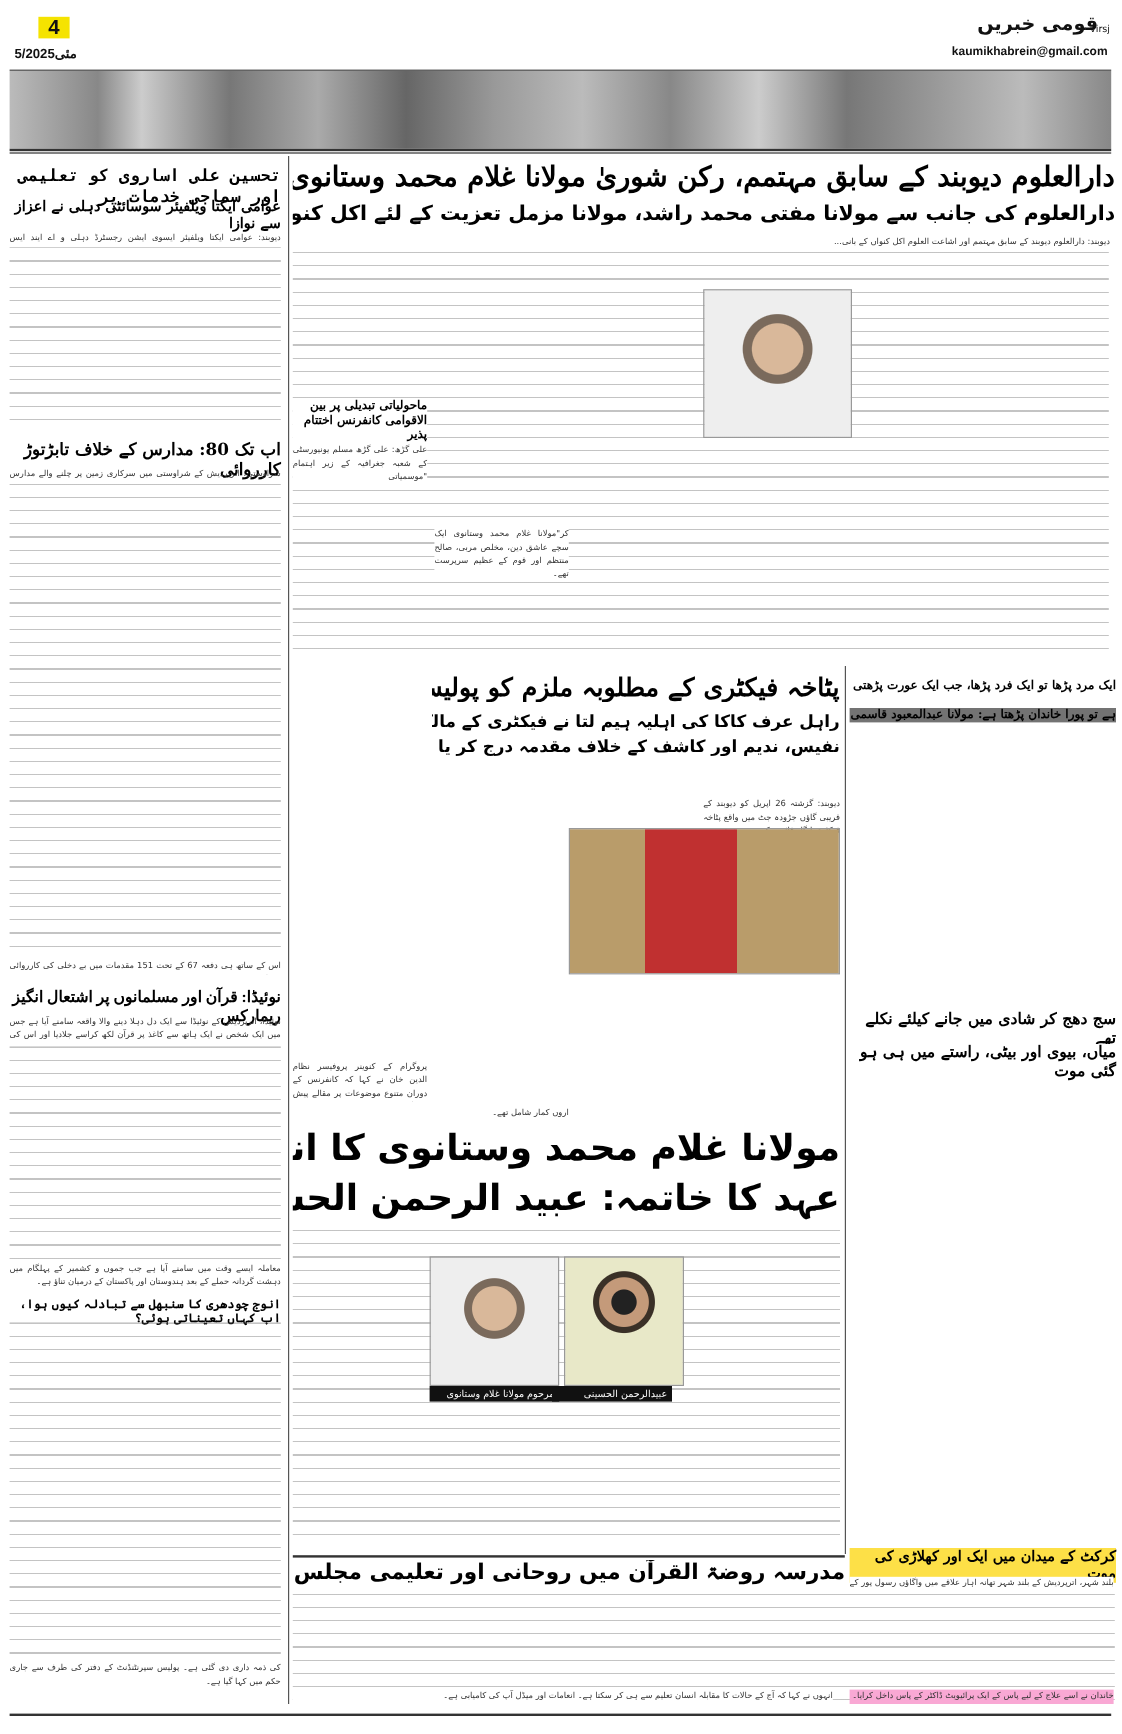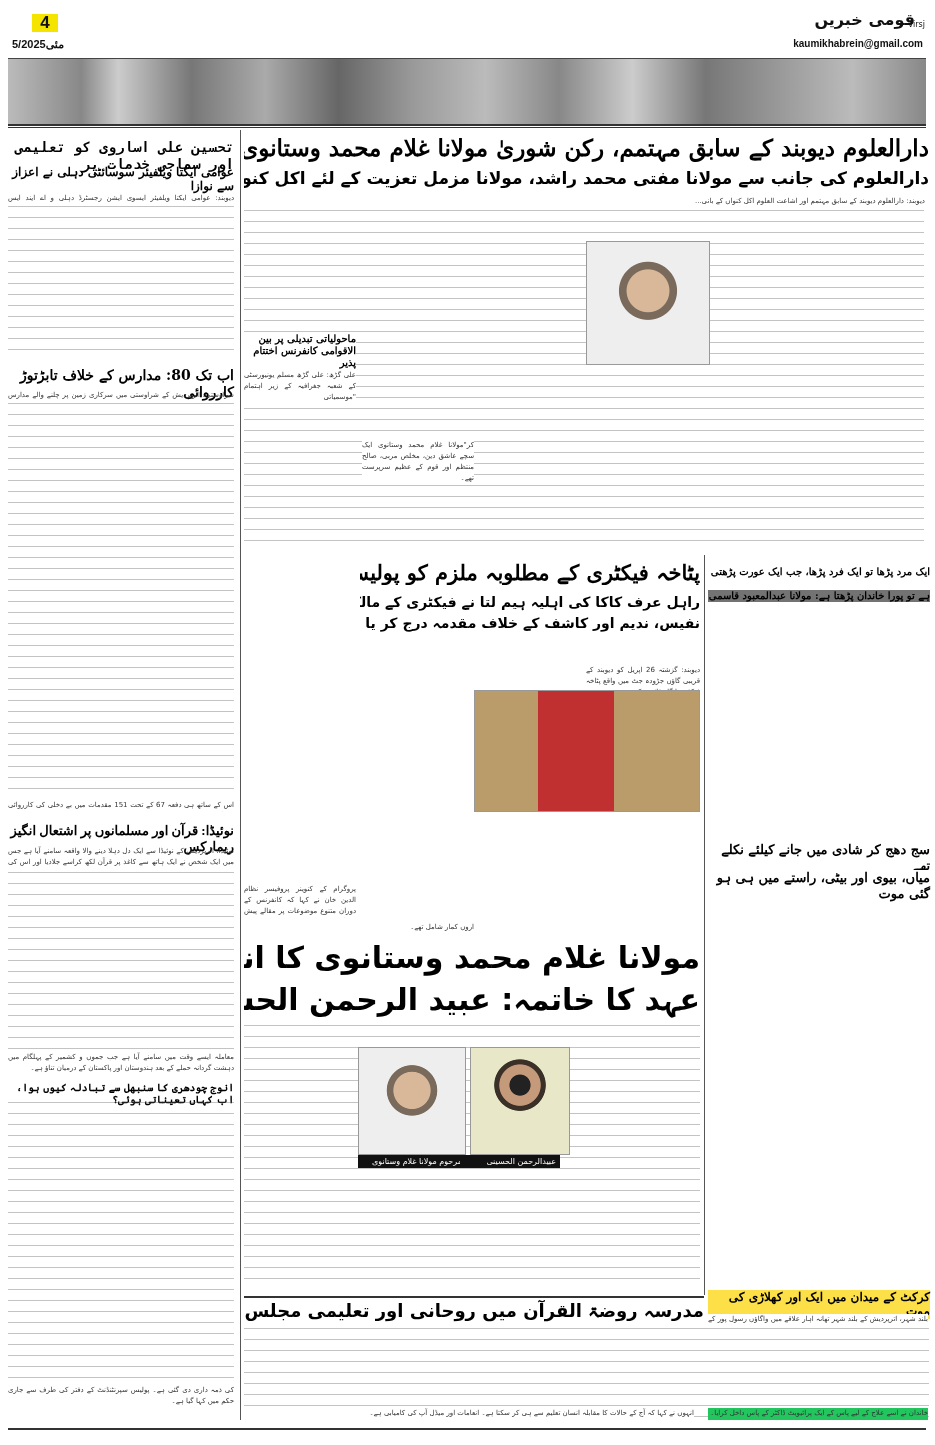--- a/index.html
+++ b/index.html
@@ -96,15 +96,15 @@
 <div class="abs body-text" style="left:244px;top:1408px;width:450px;height:12px;background:#fff;">انہوں نے کہا کہ آج کے حالات کا مقابلہ انسان تعلیم سے ہی کر سکتا ہے۔ انعامات اور میڈل آپ کی کامیابی ہے۔</div>
 
 <div class="abs rtl hl" style="left:708px;top:566px;width:222px;font-size:10px;background:#fff;">ایک مرد پڑھا تو ایک فرد پڑھا، جب ایک عورت پڑھتی</div>
 <div class="abs rtl hl" style="left:708px;top:590px;width:222px;font-size:10px;background:#737373;">ہے تو پورا خاندان پڑھتا ہے: مولانا عبدالمعبود قاسمی</div>
 
 <div class="abs rtl hl" style="left:708px;top:842px;width:222px;font-size:13px;background:#fff;">سج دھج کر شادی میں جانے کیلئے نکلے تھے</div>
 <div class="abs rtl hl" style="left:708px;top:870px;width:222px;font-size:13px;background:#fff;">میاں، بیوی اور بیٹی، راستے میں ہی ہو گئی موت</div>
 
 <div class="abs rtl hl" style="left:708px;top:1290px;width:222px;font-size:12px;background:#fde047;">کرکٹ کے میدان میں ایک اور کھلاڑی کی موت</div>
 <div class="abs body-text" style="left:708px;top:1314px;width:220px;height:12px;background:#fff;">بلند شہر، اترپردیش کے بلند شہر تھانہ اہار علاقے میں واگاؤں رسول پور کے میدان میں</div>
-<div class="abs body-text" style="left:708px;top:1408px;width:220px;height:12px;background:#22c55e;">خاندان نے اسے علاج کے لیے پاس کے ایک پرائیویٹ ڈاکٹر کے پاس داخل کرایا۔</div>
+<div class="abs body-text" style="left:708px;top:1408px;width:220px;height:12px;background:#f9a8d4;">خاندان نے اسے علاج کے لیے پاس کے ایک پرائیویٹ ڈاکٹر کے پاس داخل کرایا۔</div>
 
 <div class="abs h-rule" style="left:8px;top:1428px;width:918px;"></div>
 
 </body></html>

